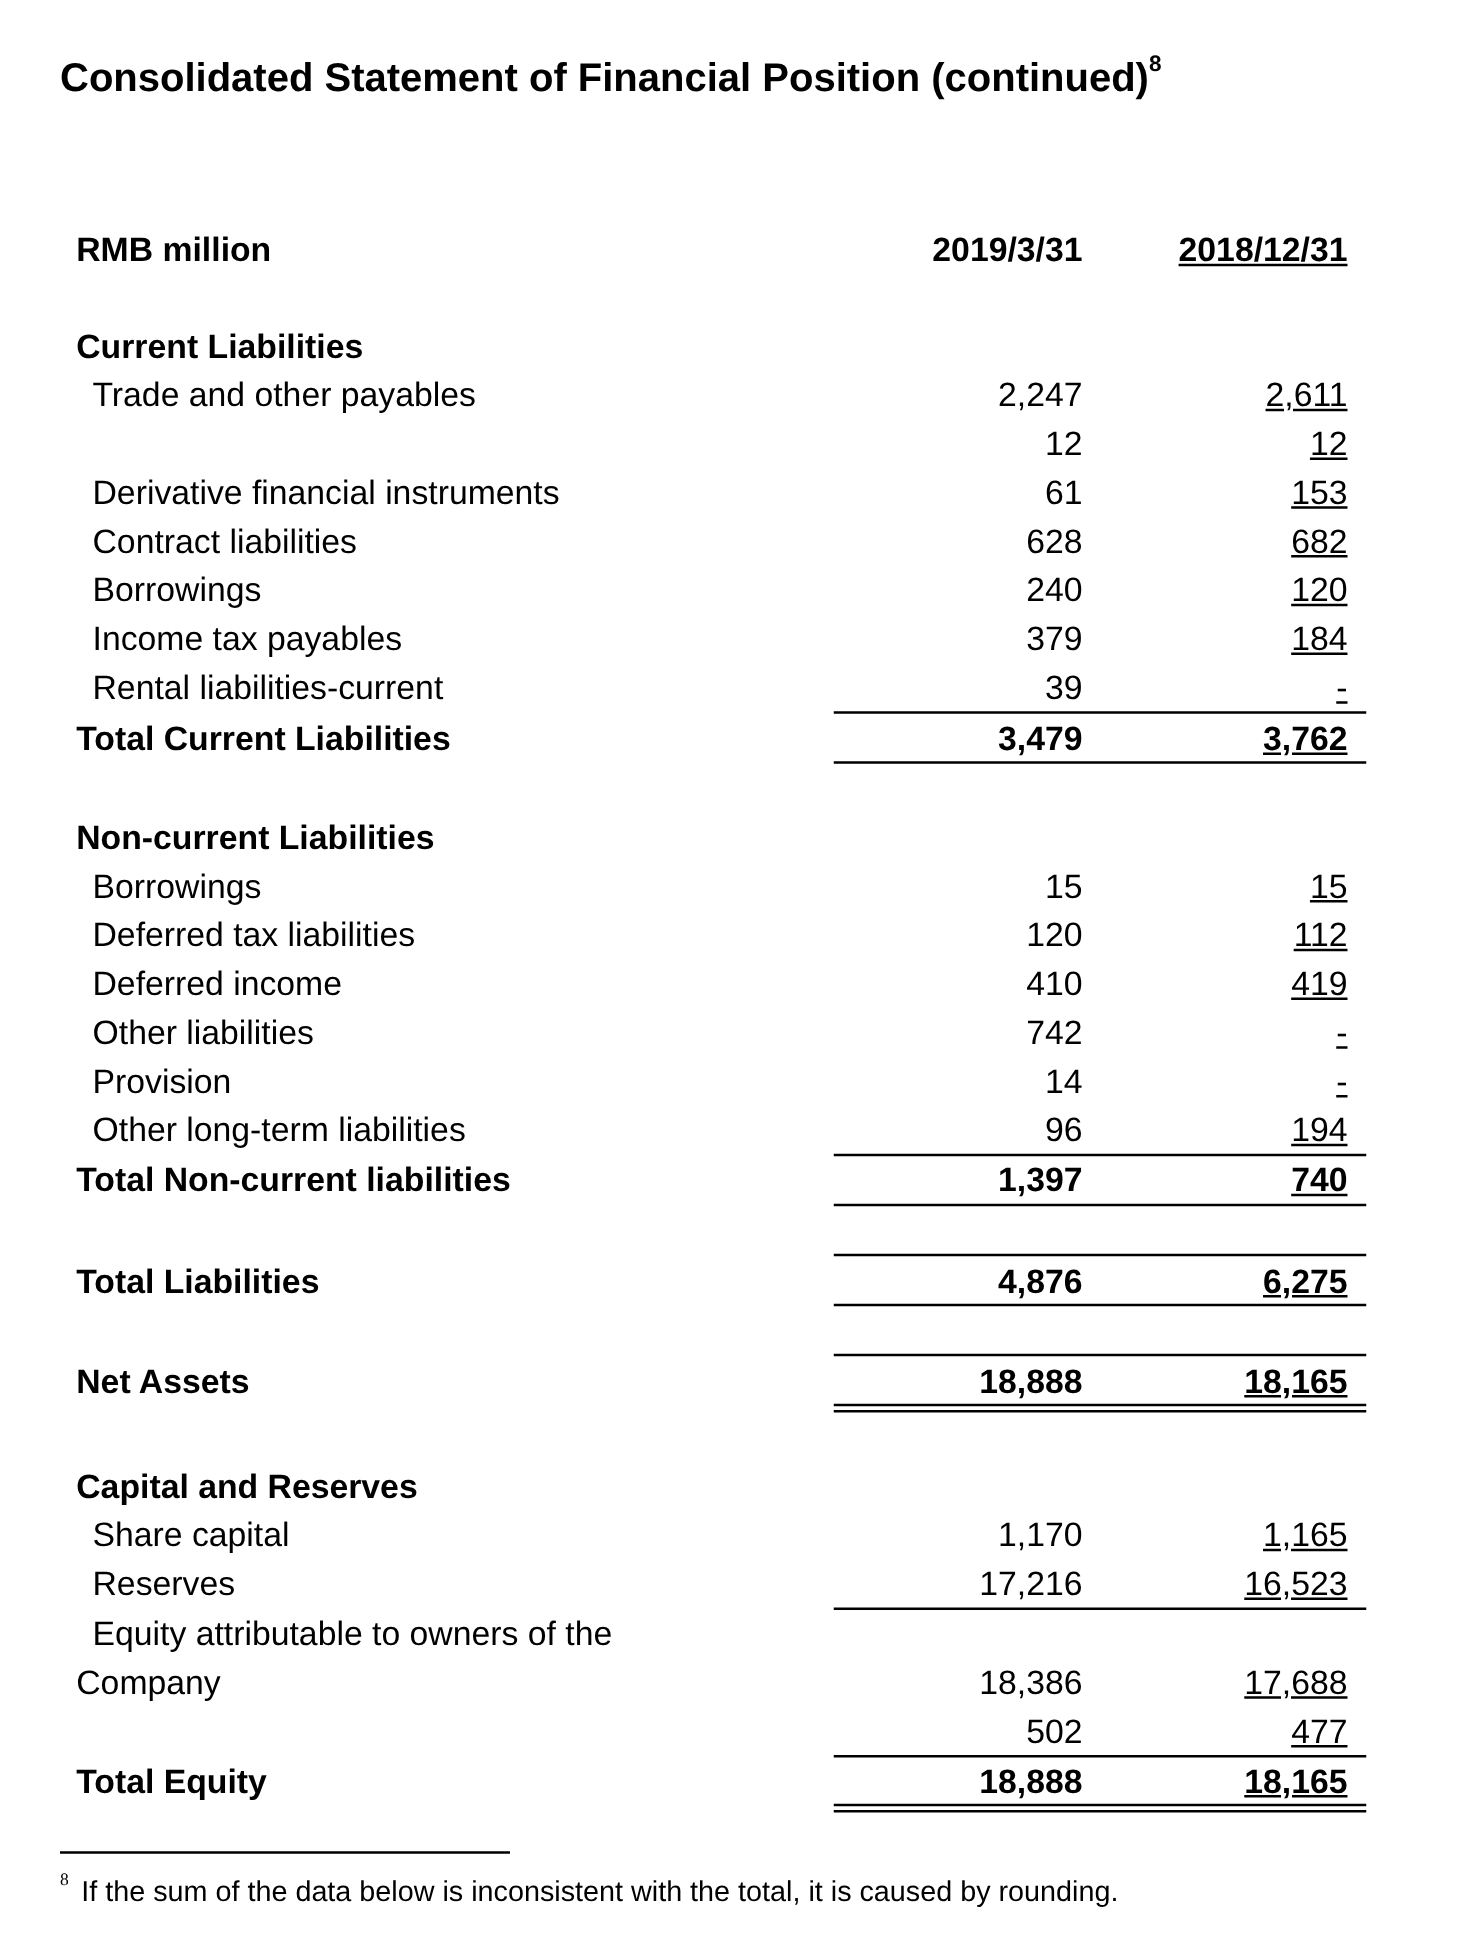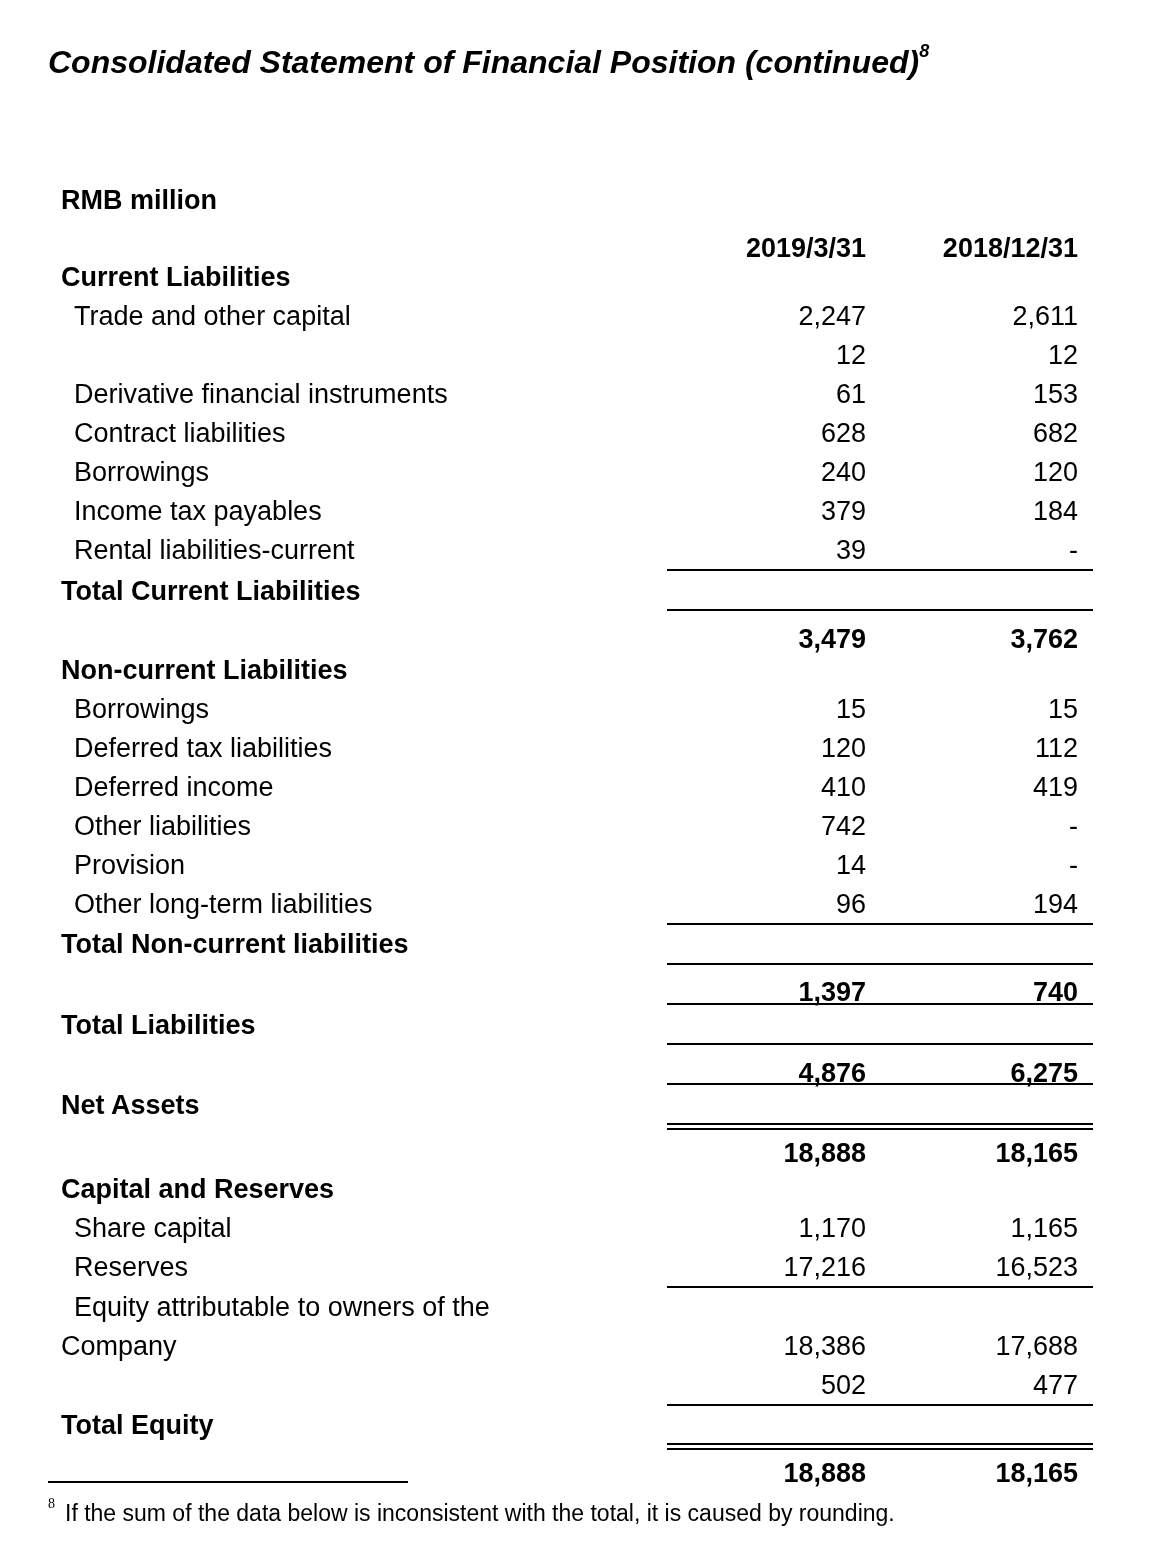--- a/index.html
+++ b/index.html
@@ -1,46 +1,46 @@
 <!DOCTYPE html>
 <html><head>
 <meta charset="utf-8">
 <style>
   html, body { margin:0; padding:0; background:#ffffff; }
   body { width:1176px; height:1564px; position:relative; font-family:"Liberation Sans", sans-serif; color:#000; overflow:hidden; }
-  .title { position:absolute; left:48px; top:44px; font-size:32px; font-weight:bold; white-space:nowrap;font-style:italic; }
+  .title { position:absolute; left:48px; top:44px; font-size:32px; font-weight:bold; white-space:nowrap; }
   .title sup { font-size:18px; position:relative; top:-4px; }
   .row { position:absolute; left:0; width:1176px; height:39px; font-size:27px; line-height:39px; }
   .label { position:absolute; left:74px; white-space:nowrap; }
   .label.head { left:61px; font-weight:bold; }
   .label.flush { left:61px; }
   .v1 { position:absolute; right:310px; text-align:right; white-space:nowrap; }
-  .v2 { position:absolute; right:98px; text-align:center; white-space:nowrap; }
-  .bold { font-weight:bold;margin-top:48px; }
+  .v2 { position:absolute; right:98px; text-align:center; white-space:nowrap;text-decoration:underline; }
+  .bold { font-weight:bold; }
   .line { position:absolute; left:667px; width:426px; height:2px; background:#000; }
   .fn-rule { position:absolute; left:48px; top:1481px; width:360px; height:2px; background:#000; }
   .footnote { position:absolute; left:48px; top:1500px; font-size:23px; white-space:nowrap; }
   .footnote sup { font-size:14px; font-family:"Liberation Serif", serif; margin-right:10px; position:relative; top:-4px; }
 </style>
 </head>
 <body>
 
 <div class="title"><span>Consolidated Statement of Financial Position (continued)</span><sup>8</sup></div>
 
 <div class="row" style="top:181px">
   <span class="label head">RMB million</span>
   <span class="v1 bold">2019/3/31</span>
   <span class="v2 bold">2018/12/31</span>
 </div>
 
 <div class="row" style="top:258px">
     <span class="label head">Current Liabilities</span>
   </div>
 <div class="row" style="top:297px">
-    <span class="label">Trade and other capital</span>
+    <span class="label">Trade and other payables</span>
     <span class="v1">2,247</span>
     <span class="v2">2,611</span>
   </div>
 <div class="row" style="top:336px">
     <span class="v1">12</span>
     <span class="v2">12</span>
   </div>
 <div class="row" style="top:375px">
     <span class="label">Derivative financial instruments</span>
     <span class="v1">61</span>

